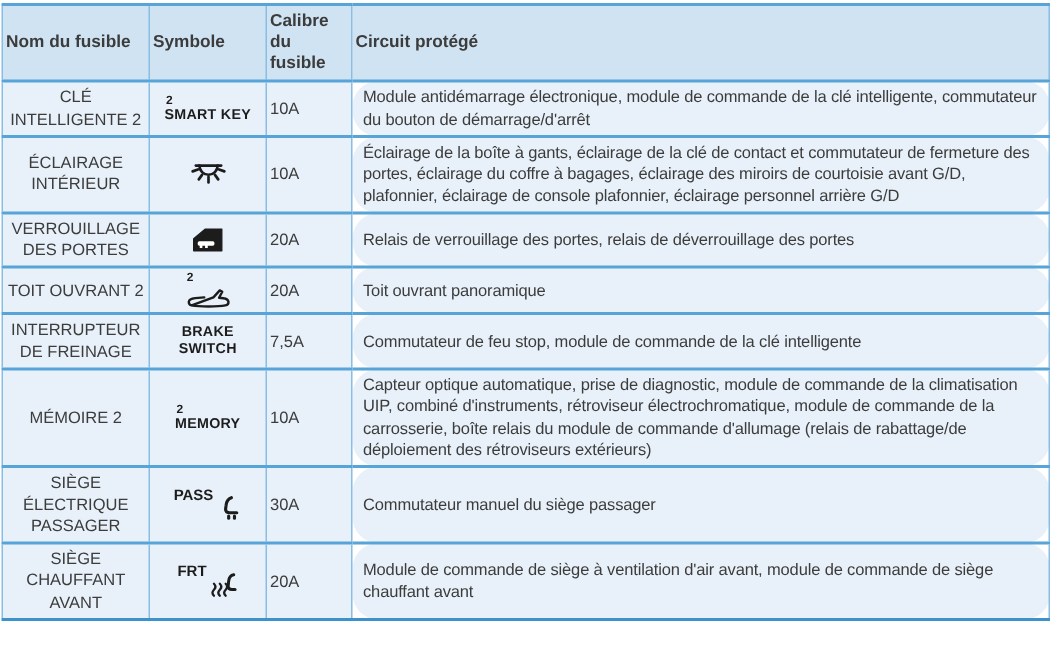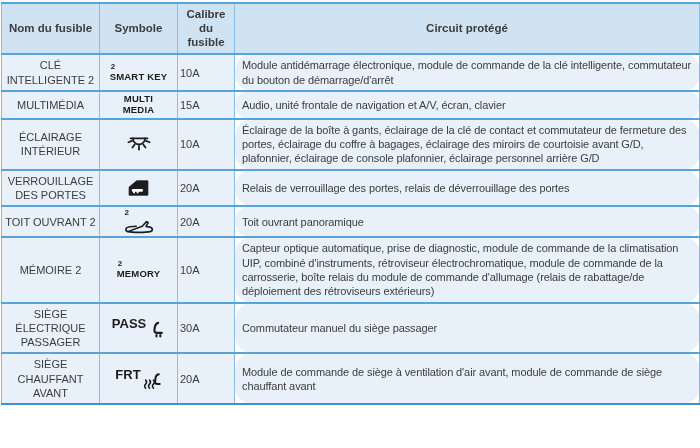--- a/index.html
+++ b/index.html
@@ -24,38 +24,38 @@
   }
   th,td{
     border:1px solid var(--border-light);
     border-top:2px solid var(--border-mid);
     vertical-align:middle;
     background:var(--row-bg);
   }
   thead th{
     background:var(--header-bg);
     font-size:11.5px;font-weight:bold;line-height:1.2;
-    padding:4px 2px;text-align:center;
+    padding:4px 2px;text-align:left;
   }
   .c-name{font-size:11px;text-align:center;padding:3px 2px;line-height:1.3;}
   .c-sym{text-align:center;padding:2px 1px;}
   .c-rate{font-size:11px;text-align:left;padding:2px;}
   .c-circuit{font-size:11px;text-align:left;padding:3px 7px;line-height:1.3;letter-spacing:-0.1px;border-radius:17px;}
   .sym{display:inline-block;vertical-align:middle;text-align:center;}
   .sym.has-sup{text-align:left;}
   .sup{
     display:block;font-size:8px;font-weight:bold;color:var(--symbol-text);
     line-height:1;margin:0 0 1px 1px;
   }
   .sym-main{display:flex;align-items:flex-start;gap:1px;}
   .sym-text{
     font-size:9.5px;font-weight:bold;color:var(--symbol-text);
     line-height:1.15;letter-spacing:0.2px;white-space:nowrap;
   }
-  .icon-label{font-size:13px;font-weight:bold;color:var(--symbol-text);line-height:1;margin-top:1px;}
+  .icon-label{font-size:10px;font-weight:bold;color:var(--symbol-text);line-height:1;margin-top:1px;}
   .icon{display:inline-block;line-height:0;}
   .icon-label ~ .icon{margin-top:5px;}
   svg{display:inline-block;}
 </style>
 </head>
 <body>
 
 <table>
   <colgroup>
     <col style="width:98px">
@@ -72,28 +72,20 @@
     </tr>
   </thead>
   <tbody>
       <tr>
         <td class="c-name">CLÉ INTELLIGENTE 2</td>
         <td class="c-sym"><div class="sym has-sup"><span class="sup">2</span><div class="sym-main">
               <span class="sym-text">SMART KEY</span>
             </div></div></td>
         <td class="c-rate">10A</td>
         <td class="c-circuit">Module antidémarrage électronique, module de commande de la clé intelligente, commutateur du bouton de démarrage/d'arrêt</td>
-      </tr>
-      <tr>
-        <td class="c-name">MULTIMÉDIA</td>
-        <td class="c-sym"><div class="sym"><div class="sym-main">
-              <span class="sym-text">MULTI<br>MEDIA</span>
-            </div></div></td>
-        <td class="c-rate">15A</td>
-        <td class="c-circuit">Audio, unité frontale de navigation et A/V, écran, clavier</td>
       </tr>
       <tr>
         <td class="c-name">ÉCLAIRAGE INTÉRIEUR</td>
         <td class="c-sym"><div class="sym"><div class="sym-main">
               <span class="icon"><svg viewBox="0 0 32 20" width="30" height="19">
                   <g stroke="#1c1c1c" stroke-width="1.9" fill="none" stroke-linecap="round">
                     <line x1="7" y1="3.5" x2="25" y2="3.5"></line>
                     <path d="M9.5,3.5 a6.5,6.5 0 0 0 13,0"></path>
                     <line x1="8.5" y1="6.2" x2="4.7" y2="7.6"></line>
                     <line x1="11.4" y1="10.1" x2="9.1" y2="13.3"></line>
@@ -121,20 +113,28 @@
       </tr>
       <tr>
         <td class="c-name">TOIT OUVRANT 2</td>
         <td class="c-sym"><div class="sym has-sup"><span class="sup">2</span><div class="sym-main">
               <span class="icon"><svg viewBox="0 0 32 17" width="30" height="16">
                   <path d="M4,14.5 Q1.8,14 2,11.8 Q2.3,9.8 6.5,9.3 L13,8.8 M19.5,8.8 L24,3.8 L25.8,4.8 L23.5,9 L26.5,9.4 Q30,9.9 30.2,12 Q30.4,14 28,14.5 Q24,15.3 16,15.3 Q8,15.3 4,14.5 Z" fill="none" stroke="#1c1c1c" stroke-width="1.7" stroke-linecap="round" stroke-linejoin="round"></path>
                 </svg></span>
             </div></div></td>
         <td class="c-rate">20A</td>
         <td class="c-circuit">Toit ouvrant panoramique</td>
+      </tr>
+      <tr>
+        <td class="c-name">INTERRUPTEUR DE FREINAGE</td>
+        <td class="c-sym"><div class="sym"><div class="sym-main">
+              <span class="sym-text">BRAKE<br>SWITCH</span>
+            </div></div></td>
+        <td class="c-rate">7,5A</td>
+        <td class="c-circuit">Commutateur de feu stop, module de commande de la clé intelligente</td>
       </tr>
       <tr>
         <td class="c-name">MÉMOIRE 2</td>
         <td class="c-sym"><div class="sym has-sup"><span class="sup">2</span><div class="sym-main">
               <span class="sym-text">MEMORY</span>
             </div></div></td>
         <td class="c-rate">10A</td>
         <td class="c-circuit">Capteur optique automatique, prise de diagnostic, module de commande de la climatisation UIP, combiné d'instruments, rétroviseur électrochromatique, module de commande de la carrosserie, boîte relais du module de commande d'allumage (relais de rabattage/de déploiement des rétroviseurs extérieurs)</td>
       </tr>
       <tr>

